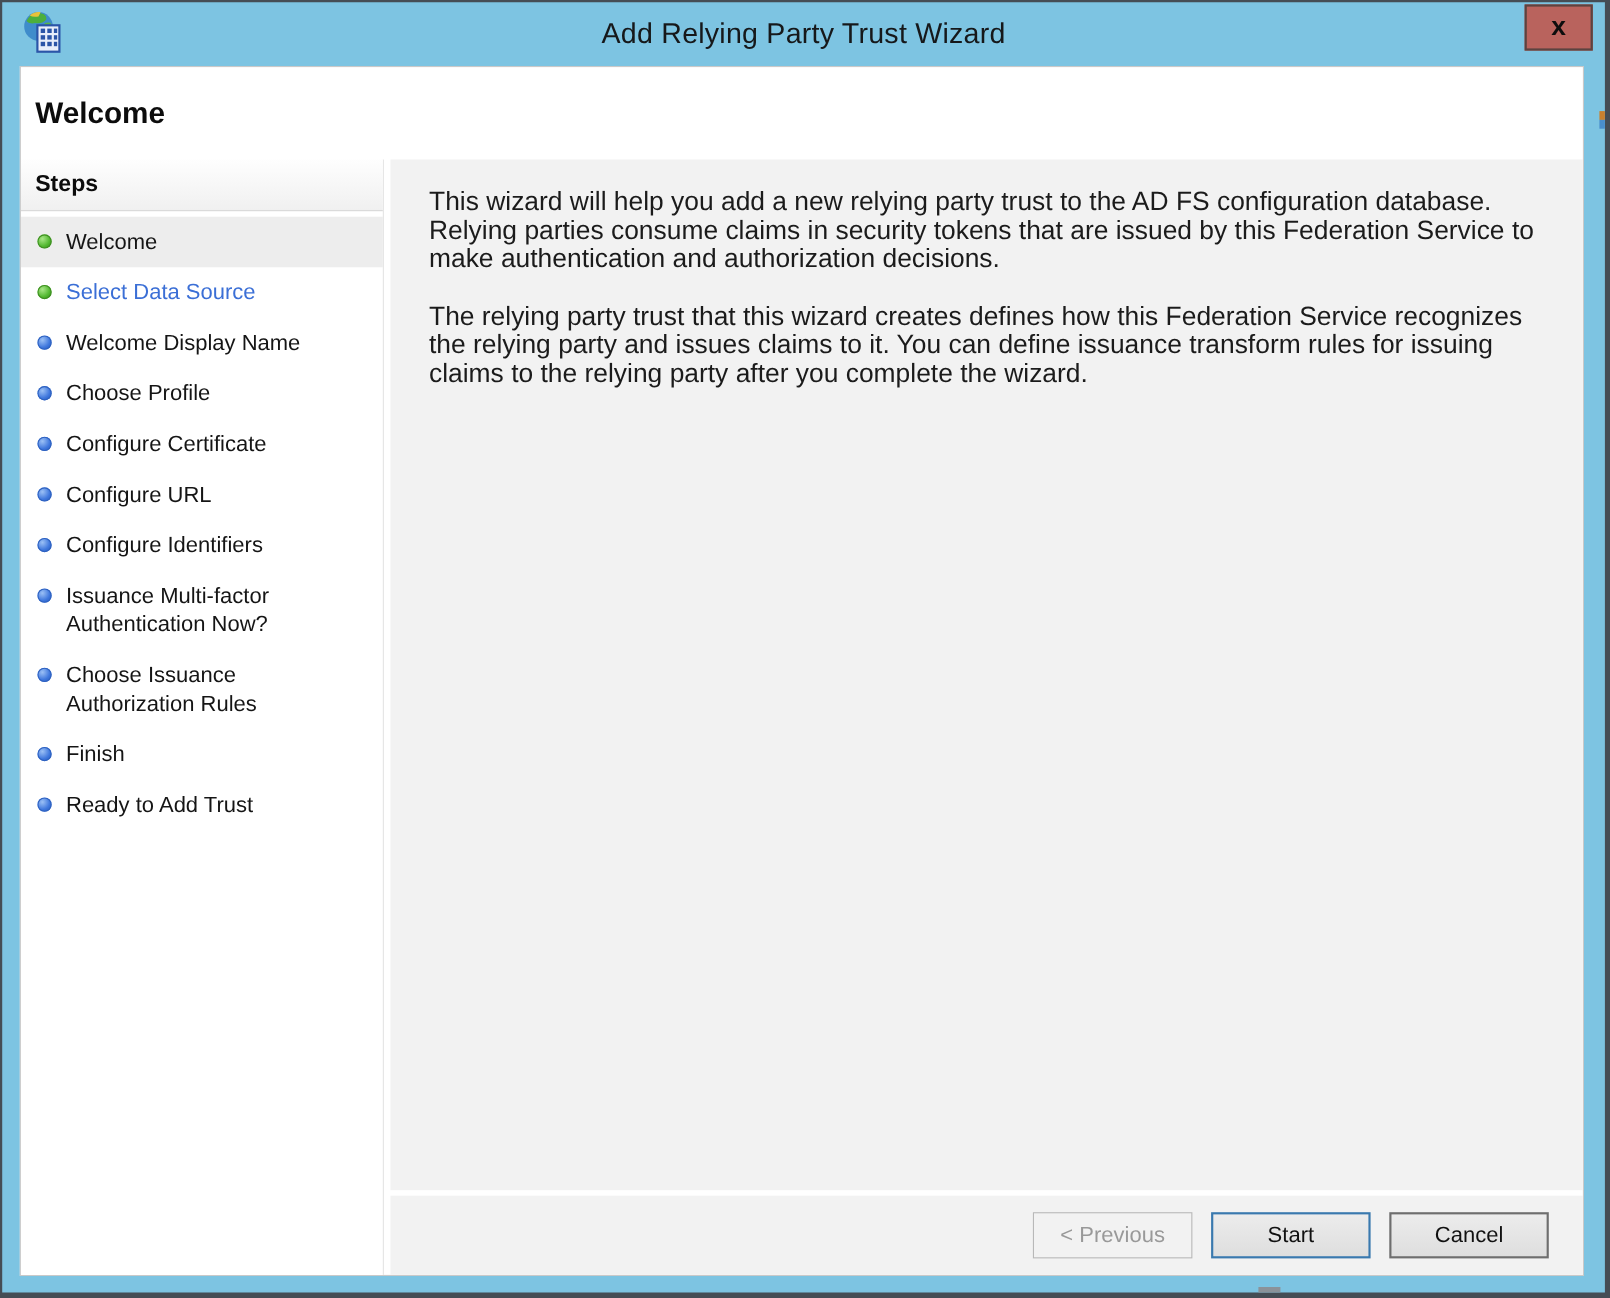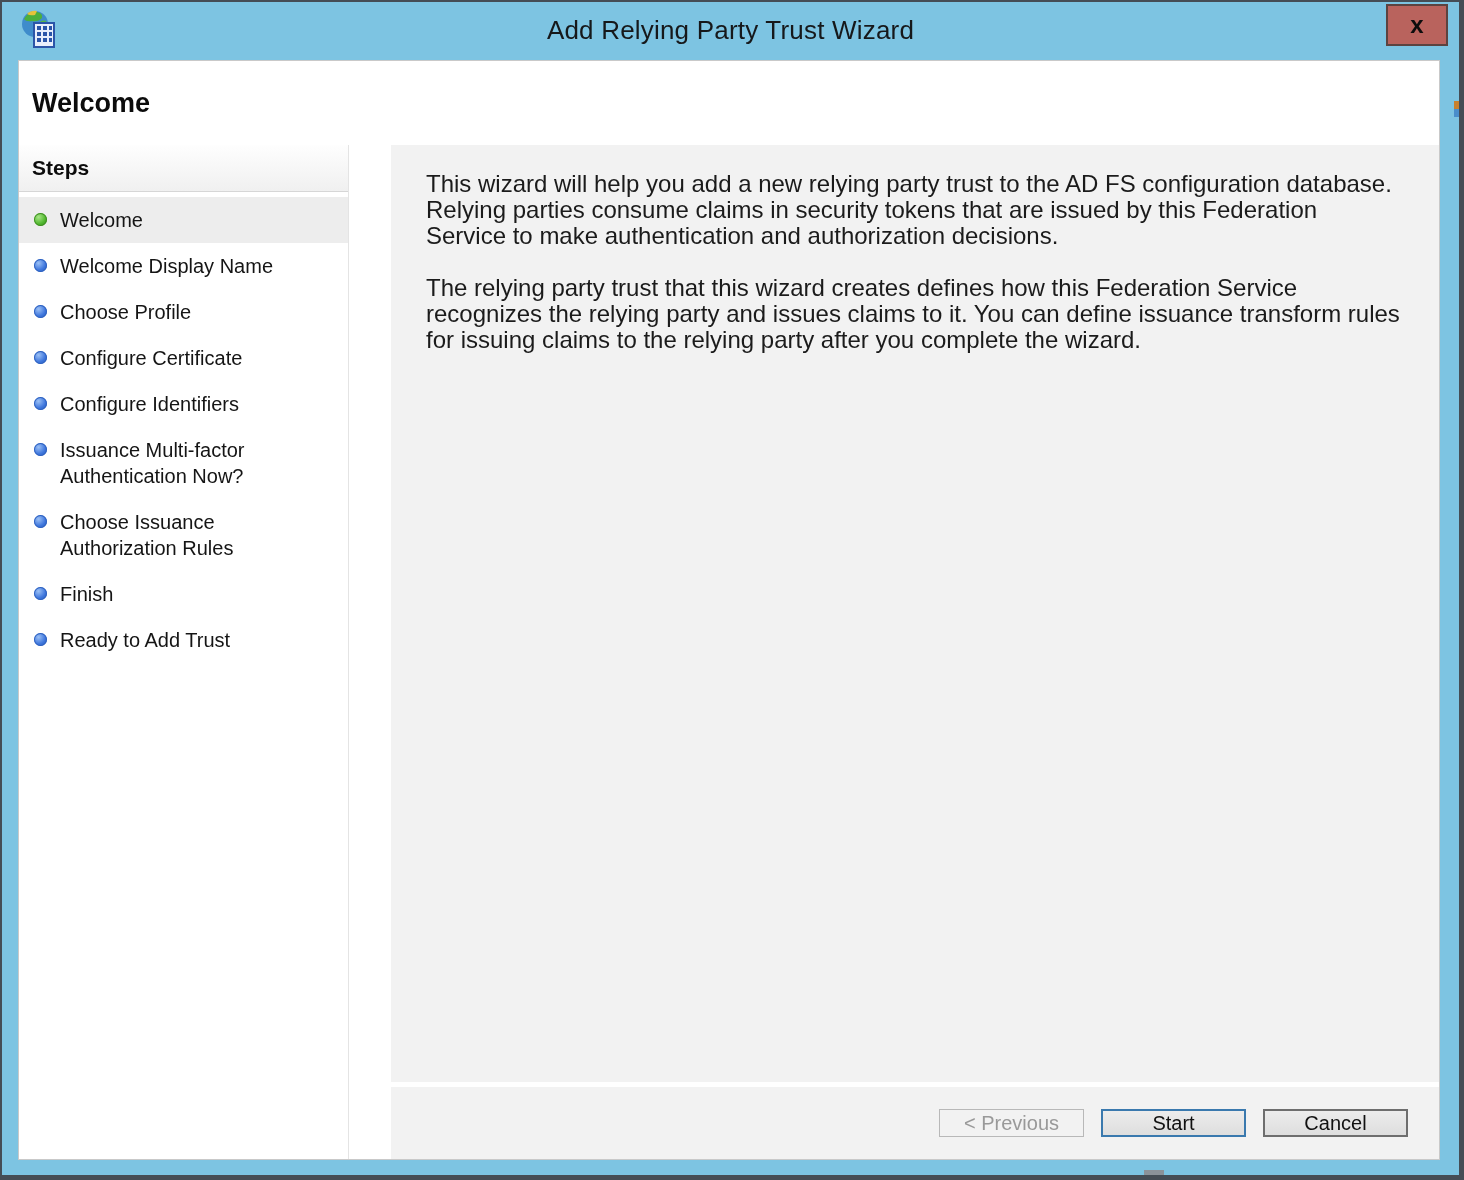--- a/index.html
+++ b/index.html
@@ -39,21 +39,21 @@
     display:flex; flex-direction:column;
     overflow:hidden;
   }
   .page-header {
     height:84px; flex:none;
     display:flex; align-items:center;
     padding-left:13px;
   }
   .page-heading { font-size:27px; font-weight:700; color:#0c0c0c; }
 
-  .body-row { flex:1; display:flex; min-height:0;gap:36px; }
+  .body-row { flex:1; display:flex; min-height:0; }
 
   
   .sidebar {
     width:330px; flex:none;
     display:flex; flex-direction:column;
     background:#ffffff;
     border-right:1px solid #e4e4e4;
   }
   .steps-header {
     height:47px; flex:none;
@@ -94,21 +94,21 @@
 
   
   .footer {
     height:72px; flex:none;
     margin-top:5px;
     background:#f2f2f2;
     display:flex; align-items:center; justify-content:flex-end;
     gap:17px; padding-right:31px;
   }
   .btn {
-    width:145px; height:28px;
+    width:145px; height:42px;
     display:flex; align-items:center; justify-content:center;
     font-size:20px; color:#111;
     background:linear-gradient(#f0f0f0,#e2e2e2);
     cursor:default;
   }
   .btn.disabled { border:1px solid #b8b8b8; color:#999; background:#f2f2f2; }
   .btn.default  { border:2px solid #3a79ae; background:linear-gradient(#ececec,#dedede); }
   .btn.normal   { border:2px solid #6e6e6e; background:linear-gradient(#ececec,#dedede); }
 
   
@@ -155,30 +155,38 @@
     <div class="body-row">
 
       <div class="sidebar">
         <div class="steps-header">Steps</div>
         <div class="steps-list">
             <div class="step-item selected">
               <span class="bullet green"></span>
               <span class="step-label">Welcome</span>
             </div>
             <div class="step-item">
+              <span class="bullet green"></span>
+              <span class="step-label link">Select Data Source</span>
+            </div>
+            <div class="step-item">
               <span class="bullet blue"></span>
               <span class="step-label">Welcome Display Name</span>
             </div>
             <div class="step-item">
               <span class="bullet blue"></span>
               <span class="step-label">Choose Profile</span>
             </div>
             <div class="step-item">
               <span class="bullet blue"></span>
               <span class="step-label">Configure Certificate</span>
+            </div>
+            <div class="step-item">
+              <span class="bullet blue"></span>
+              <span class="step-label">Configure URL</span>
             </div>
             <div class="step-item">
               <span class="bullet blue"></span>
               <span class="step-label">Configure Identifiers</span>
             </div>
             <div class="step-item">
               <span class="bullet blue"></span>
               <span class="step-label">Issuance Multi-factor Authentication Now?</span>
             </div>
             <div class="step-item">

